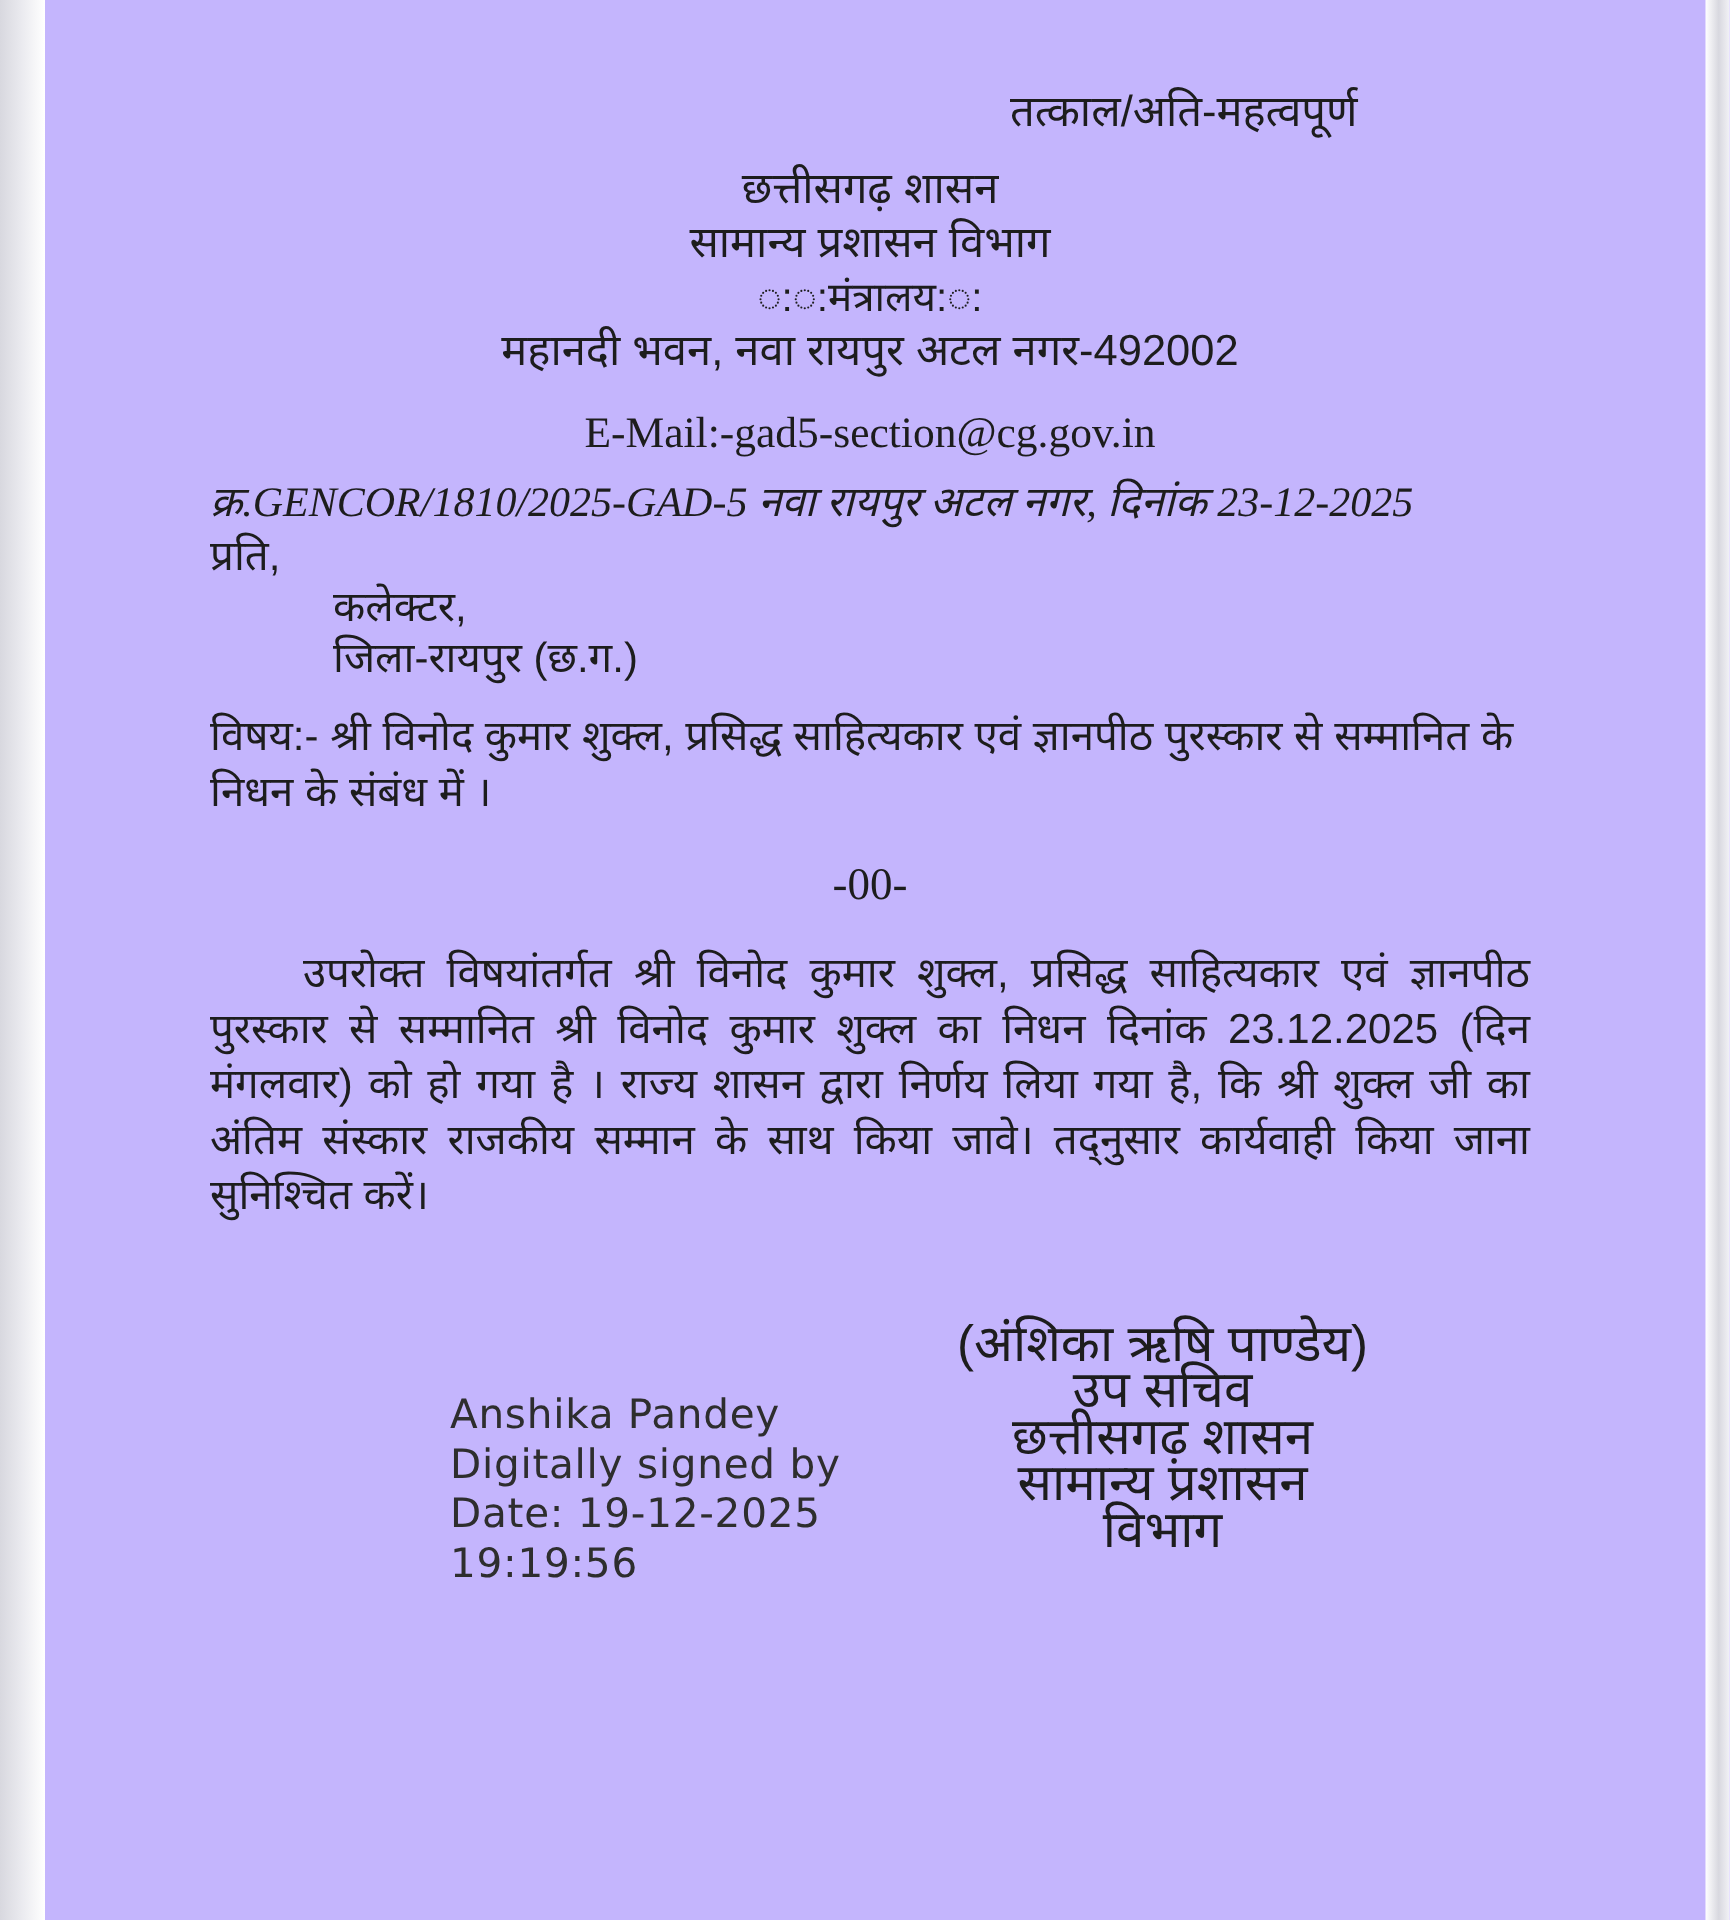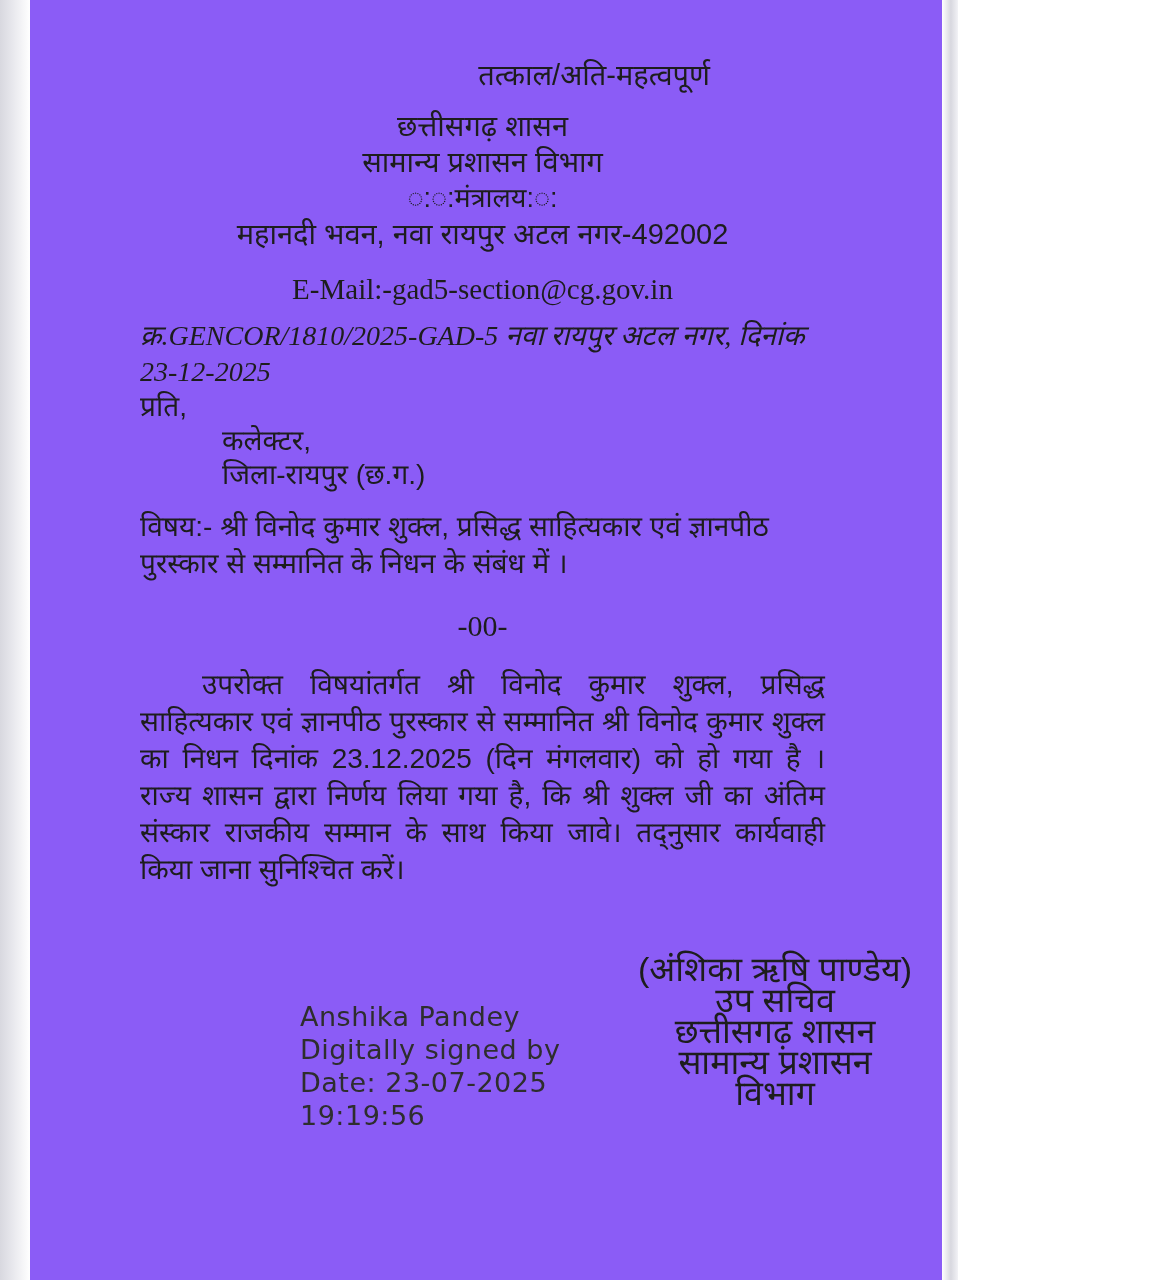--- a/index.html
+++ b/index.html
@@ -1,20 +1,20 @@
 <!DOCTYPE html>
 <html><head>
 <meta charset="utf-8">
 <style>
   html, body { margin: 0; padding: 0; background: #ffffff; }
   .page {
     position: relative;
-    width: 958px;
+    width: 1153px;
     height: 1280px;
-    background: #8b5cf6;
+    background: #c4b5fd;
     overflow: hidden;
     color: #1d1d1d;
     font-family: "Liberation Sans", sans-serif;
   }
   .edge-left {
     position: absolute; left: 0; top: 0; bottom: 0; width: 30px;
     background: linear-gradient(to right, #d8d8df 0%, #e9e9ee 45%, #ffffff 100%);
   }
   .edge-right {
     position: absolute; right: 0; top: 0; bottom: 0; width: 16px;
@@ -135,21 +135,21 @@
 
     <p class="divider">-00-</p>
 
     <p class="body-para deva">उपरोक्त विषयांतर्गत श्री विनोद कुमार शुक्ल, प्रसिद्ध साहित्यकार एवं ज्ञानपीठ पुरस्कार से सम्मानित श्री विनोद कुमार शुक्ल का निधन दिनांक 23.12.2025 (दिन मंगलवार) को हो गया है । राज्य शासन द्वारा निर्णय लिया गया है, कि श्री शुक्ल जी का अंतिम संस्कार राजकीय सम्मान के साथ किया जावे। तद्नुसार कार्यवाही किया जाना सुनिश्चित करें।</p>
 
     <div class="signature-area">
 
       <div class="digital-signature">
         <p>Anshika Pandey</p>
         <p>Digitally signed by</p>
-        <p>Date: 23-07-2025</p>
+        <p>Date: 19-12-2025</p>
         <p>19:19:56</p>
       </div>
 
       <div class="signatory deva">
         <p>(अंशिका ऋषि पाण्डेय)</p>
         <p>उप सचिव</p>
         <p>छत्तीसगढ़ शासन</p>
         <p>सामान्य प्रशासन विभाग</p>
       </div>
 

